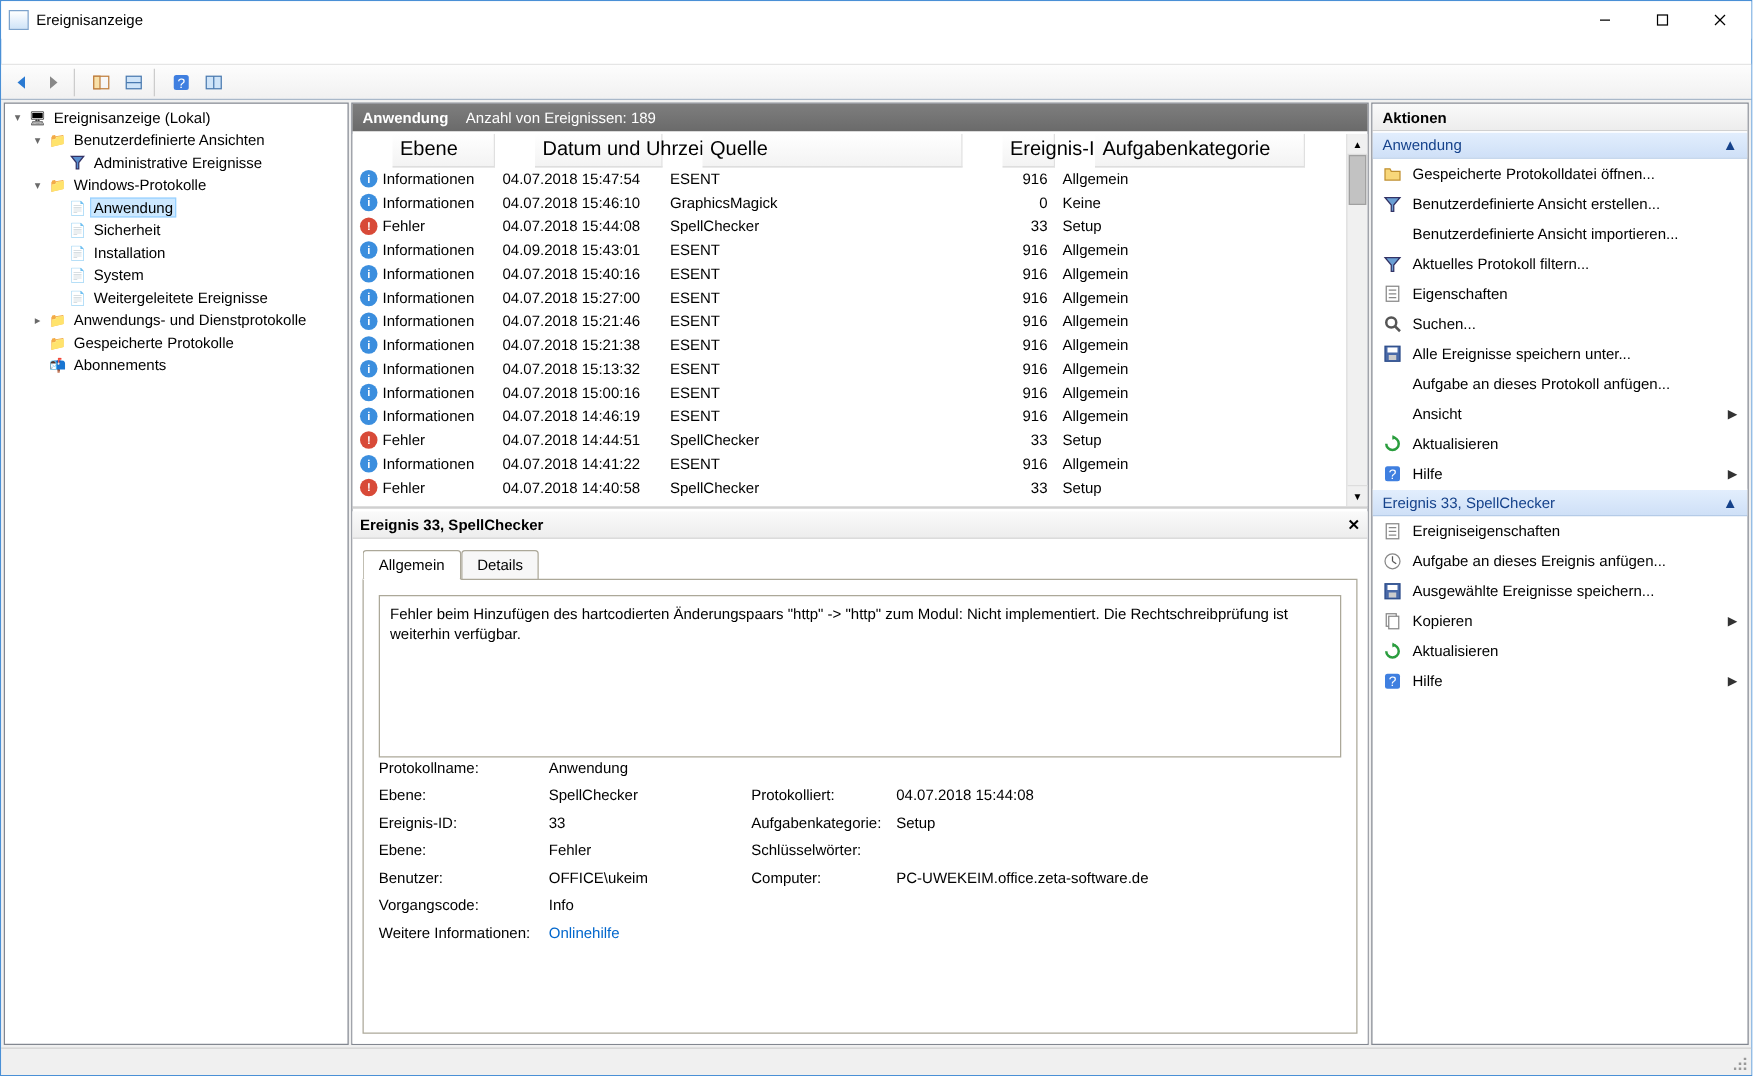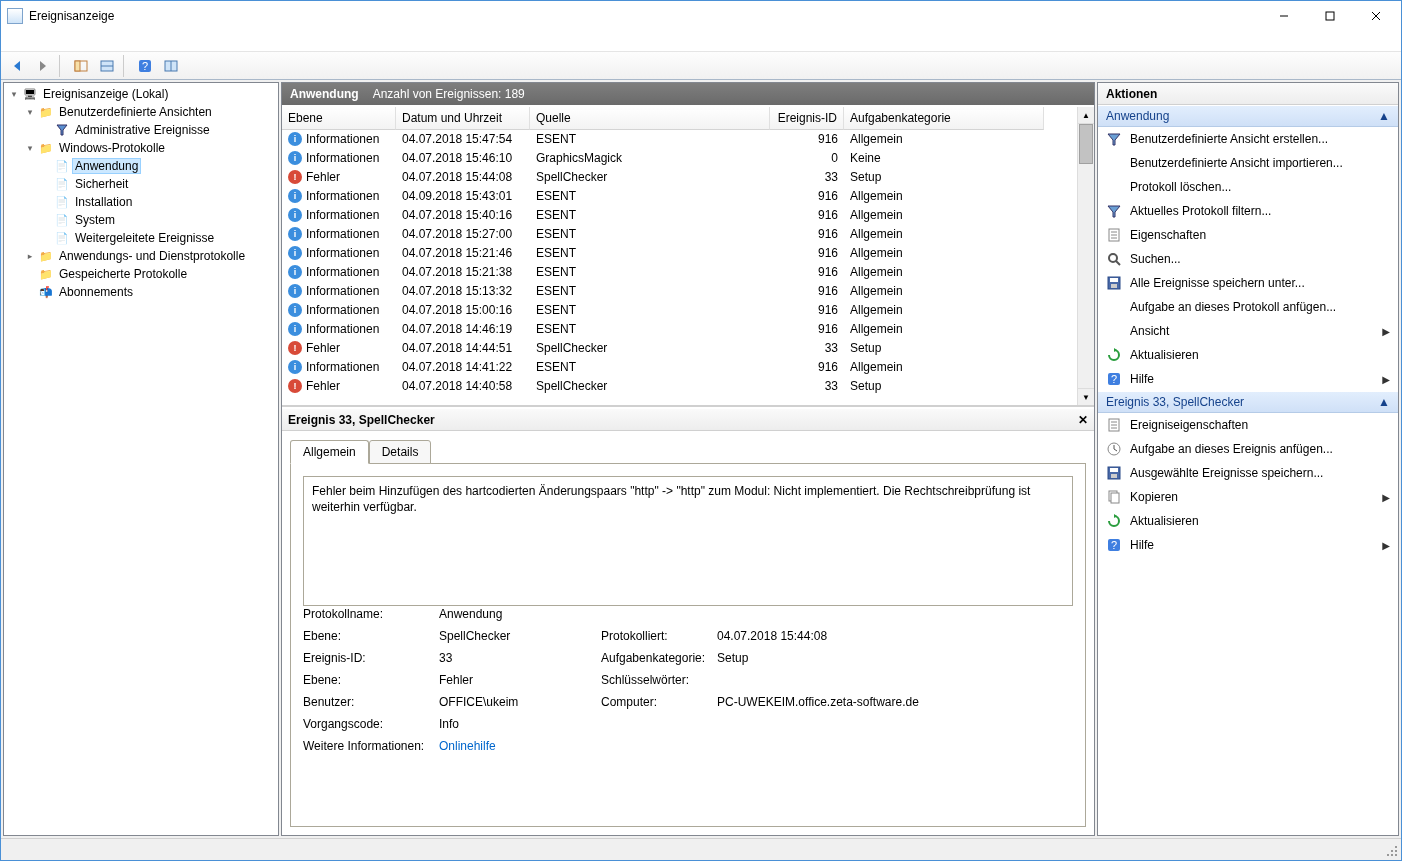--- a/index.html
+++ b/index.html
@@ -140,23 +140,24 @@
   }
   .event-grid {
     display: grid;
     grid-template-columns: 114px 134px 240px 74px 200px;
   }
   .col-head {
     background: linear-gradient(#fff,#f3f3f3);
     border-right:1px solid #e0e0e0;
     border-bottom:1px solid #d4d4d4;
     padding: 4px 6px;
-    font-size:12px;
+    font-size:16px;
     position:sticky;top:0;
     white-space:nowrap;
+    margin-left:32px;
   }
   .col-head.right{ text-align:right; }
   .ev-cell {
     padding: 1px 6px 2px;
     white-space:nowrap;
     overflow:hidden;
     height:19px;
     display:flex;align-items:center;
   }
   .ev-cell.right { justify-content:flex-end; }
@@ -569,36 +570,38 @@
       <div class="actions-title">Aktionen</div>
       <div class="action-group">
         <div class="action-group-header">
           <span>Anwendung</span>
           <span>▲</span>
         </div>
         <div id="actions1">
             <div class="action-item">
               <span class="action-ico">
                 <svg width="16" height="16">
+                  <path d="M2 4h4l1 2h7v7H2z" fill="#f8d77a" stroke="#c09030"></path>
+                </svg>
+              </span>
+              <span>Gespeicherte Protokolldatei öffnen...</span>
+            </div>
+            <div class="action-item">
+              <span class="action-ico">
+                <svg width="16" height="16">
                   <path d="M2 3 L14 3 L9 9 L9 14 L7 14 L7 9 Z" fill="#6a9fd4" stroke="#336"></path>
                 </svg>
               </span>
               <span>Benutzerdefinierte Ansicht erstellen...</span>
             </div>
             <div class="action-item">
               <span class="action-ico">
                 <span style="width:16px;display:inline-block"></span>
               </span>
               <span>Benutzerdefinierte Ansicht importieren...</span>
-            </div>
-            <div class="action-item">
-              <span class="action-ico">
-                <span style="width:16px;display:inline-block"></span>
-              </span>
-              <span>Protokoll löschen...</span>
             </div>
             <div class="action-item">
               <span class="action-ico">
                 <svg width="16" height="16">
                   <path d="M2 3 L14 3 L9 9 L9 14 L7 14 L7 9 Z" fill="#6a9fd4" stroke="#336"></path>
                 </svg>
               </span>
               <span>Aktuelles Protokoll filtern...</span>
             </div>
             <div class="action-item">

